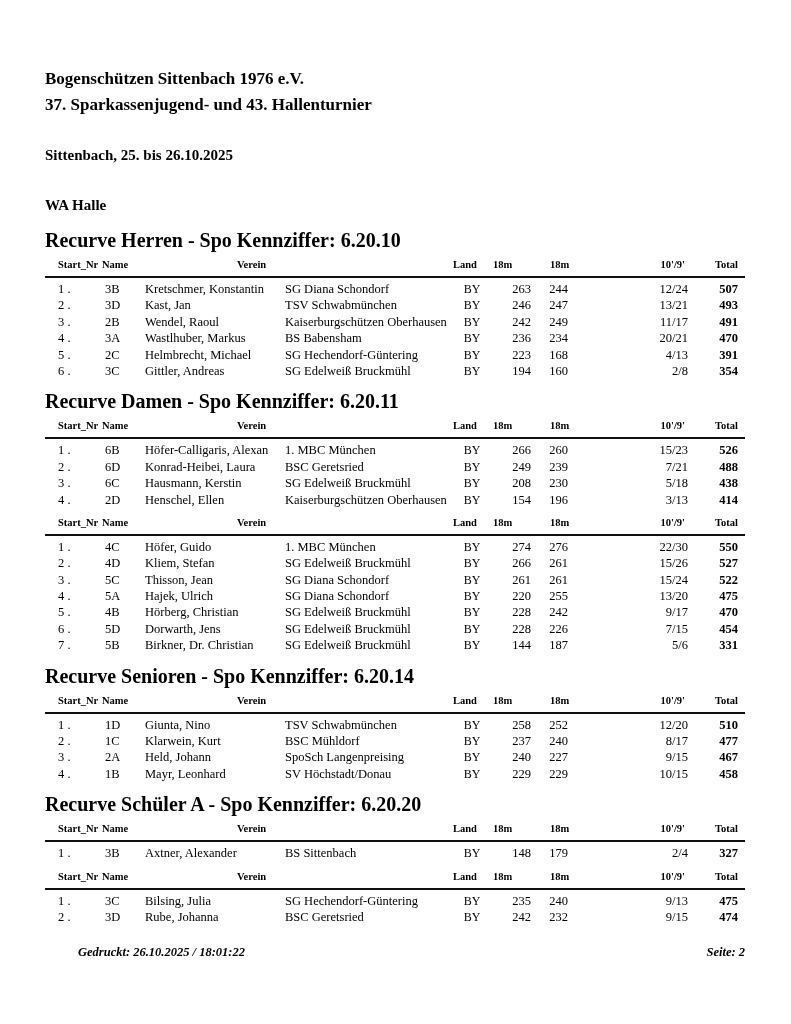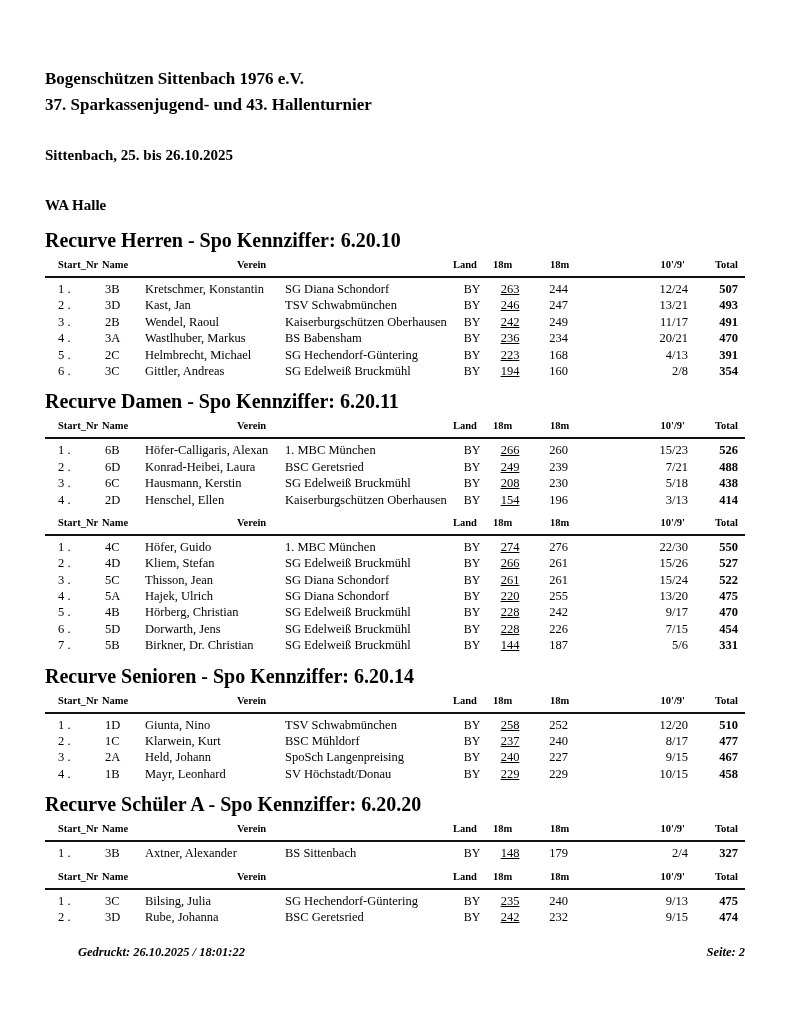--- a/index.html
+++ b/index.html
@@ -71,21 +71,21 @@
     line-height: 16.4px;
     font-size: 12.5px;
     white-space: nowrap;
   }
   .row span { box-sizing: border-box; flex: 0 0 auto; overflow: visible; }
   .c-rank   { width: 55px;  padding-left: 13px; }
   .c-snr    { width: 45px;  padding-left: 5px; }
   .c-name   { width: 140px; }
   .c-verein { width: 170px; }
   .c-land   { width: 34px;  text-align: center; font-size: 12px; }
-  .c-m1     { width: 42px;  text-align: center; text-decoration: underline; }
+  .c-m1     { width: 42px;  text-align: right; }
   .c-m2     { width: 55px;  text-align: center; }
   .c-109    { width: 104px; text-align: right; padding-right: 2px; }
   .c-total  { width: 55px;  text-align: right; padding-right: 7px; font-weight: bold; }
 
   
   .doc-footer {
     display: flex;
     justify-content: space-between;
     margin-top: 20px;
     font-size: 12.5px;

